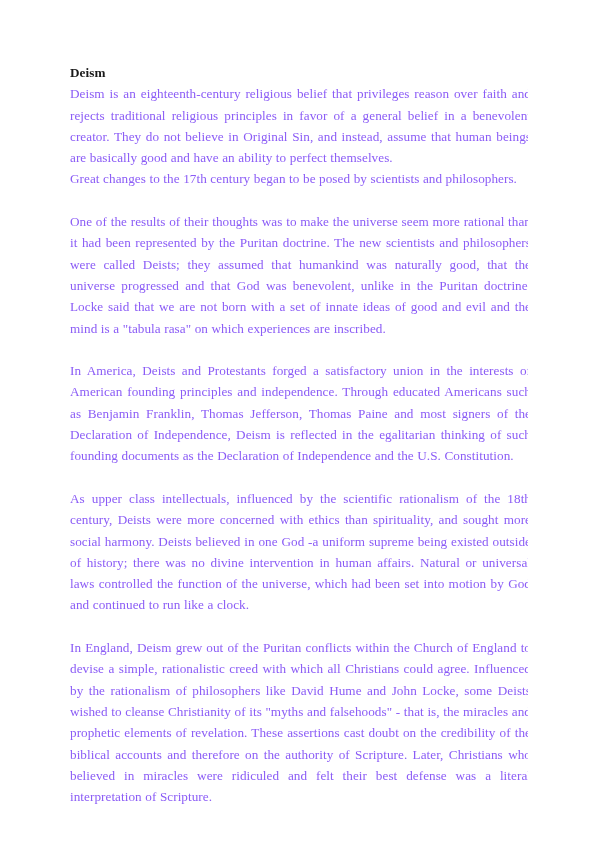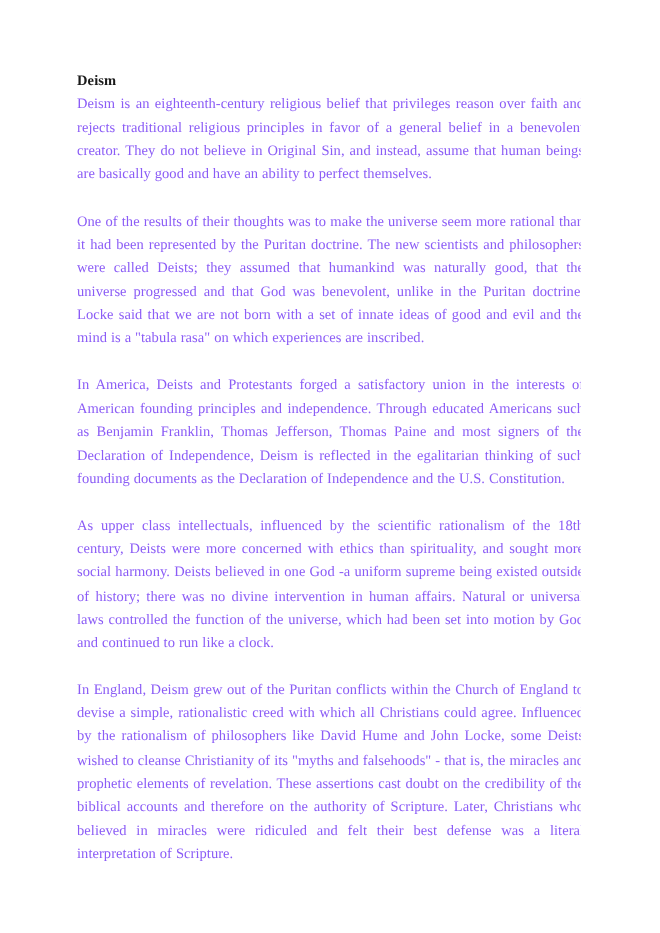--- a/index.html
+++ b/index.html
@@ -51,20 +51,21 @@
 </head>
 <body>
 
 <div class="page">
   <div class="content">
 
     <h1 class="doc-heading">Deism</h1>
 
     <p class="para">Deism is an eighteenth-century religious belief that privileges reason over faith and rejects traditional religious principles in favor of a general belief in a benevolent creator. They do not believe in Original Sin, and instead, assume that human beings are basically good and have an ability to perfect themselves.</p>
 
+    <p class="para para-last-flush">Great changes to the 17th century began to be posed by scientists and philosophers.</p>
 
     <div class="spacer"></div>
 
     <p class="para">One of the results of their thoughts was to make the universe seem more rational than it had been represented by the Puritan doctrine. The new scientists and philosophers were called Deists; they assumed that humankind was naturally good, that the universe progressed and that God was benevolent, unlike in the Puritan doctrine. Locke said that we are not born with a set of innate ideas of good and evil and the mind is a "tabula rasa" on which experiences are inscribed.</p>
 
     <div class="spacer"></div>
 
     <p class="para">In America, Deists and Protestants forged a satisfactory union in the interests of American founding principles and independence. Through educated Americans such as Benjamin Franklin, Thomas Jefferson, Thomas Paine and most signers of the Declaration of Independence, Deism is reflected in the egalitarian thinking of such founding documents as the Declaration of Independence and the U.S. Constitution.</p>
 
     <div class="spacer"></div>

